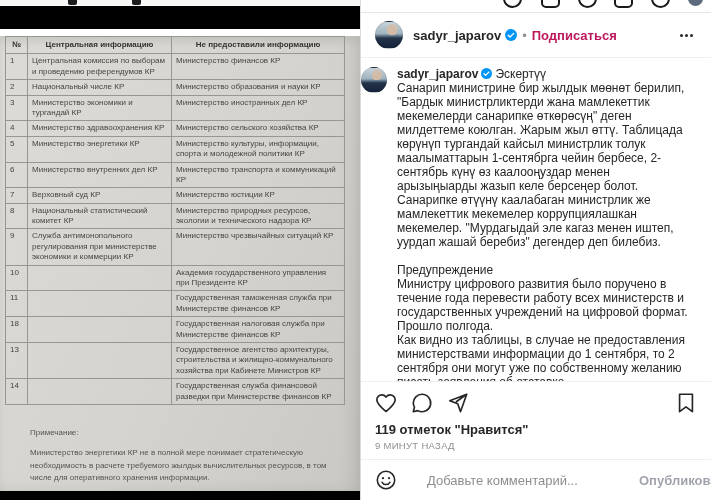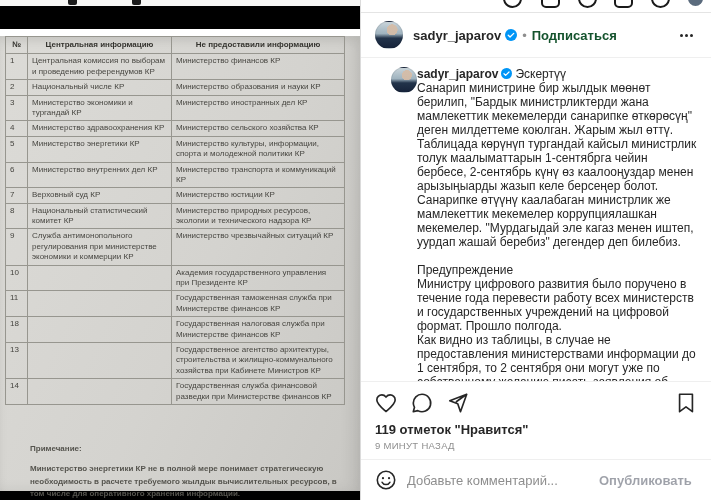--- a/index.html
+++ b/index.html
@@ -14,21 +14,21 @@
   .bar-top{height:23px;}
   .bar-bottom{height:16px;}
   .paper{height:455px;background:linear-gradient(115deg,#dcdbd7 0%,#d4d3cf 55%,#c9c8c4 100%);
          box-shadow:inset -8px 0 14px rgba(0,0,0,.08), inset 0 6px 10px rgba(0,0,0,.05);
          position:relative;color:#474641;}
   .doc-table{border-collapse:collapse;margin:7px 15px 0 5px;width:340px;font-size:8px;line-height:1.3;}
   .doc-table th,.doc-table td{border:1px solid #97968f;padding:2px 4px;vertical-align:top;text-align:left;}
   .doc-table th{font-weight:bold;text-align:center;color:#35342f;padding:3px 2px;}
   .doc-table td.num{width:13px;color:#45443f;}
   .doc-table{border:1px solid #87867f;}
-  .doc-note{margin:38px 14px 0 30px;font-size:8px;line-height:1.55;color:#55544e;font-weight:bold;}
+  .doc-note{margin:22px 14px 0 30px;font-size:8px;line-height:1.55;color:#55544e;}
   .doc-note .note-label{margin-bottom:8px;}
 
   
   .panel{position:absolute;left:360px;top:0;width:351px;height:500px;background:#fff;
          border-left:1px solid #dbdbdb;box-sizing:border-box;display:flex;flex-direction:column;}
 
   .nav-strip{height:12px;position:relative;overflow:hidden;border-bottom:1px solid #e4e4e4;flex:0 0 auto;}
   .nav-frag{position:absolute;top:-11px;width:15px;height:15px;border:2px solid #1a1a1a;border-radius:5px;background:transparent;}
   .nav-frag.round{border-radius:50%;}
   .nav-avatar-frag{position:absolute;top:-9px;width:15px;height:15px;border-radius:50%;background:#5b6b7d;}
@@ -36,41 +36,41 @@
   .post-header{display:flex;align-items:center;padding:8px 14px;border-bottom:1px solid #efefef;flex:0 0 auto;}
   .avatar{width:28px;height:28px;border-radius:50%;flex:0 0 auto;
           background:
             radial-gradient(circle at 62% 30%, rgba(214,188,166,.9) 0 22%, transparent 23%),
             linear-gradient(180deg,#c9d4da 0%,#9fb3bf 45%,#22334a 62%,#16233a 100%);
           border:1px solid rgba(0,0,0,.08);box-sizing:border-box;}
   .avatar.small{width:26px;height:26px;}
   .username{font-weight:bold;font-size:13px;color:#262626;margin-left:10px;}
   .badge{width:12px;height:12px;margin-left:4px;flex:0 0 auto;}
   .dot-sep{color:#8e8e8e;margin:0 5px;font-size:13px;}
-  .follow{color:#14532d;font-weight:bold;font-size:13px;cursor:pointer;}
+  .follow{color:#be185d;font-weight:bold;font-size:13px;cursor:pointer;}
   .more-btn{margin-left:auto;display:flex;gap:2px;cursor:pointer;padding:4px;}
   .more-btn i{width:3px;height:3px;border-radius:50%;background:#262626;display:block;}
 
-  .caption-section{flex:1 1 auto;overflow:hidden;display:flex;padding:9px 14px 0 30px;}
+  .caption-section{flex:1 1 auto;overflow:hidden;display:flex;padding:9px 14px 0 0;gap:10px;}
   .caption-text{font-size:12px;line-height:14px;color:#262626;width:295px;}
   .cap-username{font-weight:bold;}
   .cap-badge{width:11px;height:11px;vertical-align:-1px;margin:0 3px 0 3px;}
   .cap-para{margin:0;}
   .cap-para.gap{margin-top:14px;}
 
   .divider{border-top:1px solid #efefef;flex:0 0 auto;}
   .actions{display:flex;align-items:center;padding:8px 12px 4px 12px;flex:0 0 auto;}
   .actions svg{width:22px;height:22px;display:block;}
   .act-btn{padding:2px;margin-right:10px;cursor:pointer;background:none;border:none;}
   .act-btn.save{margin-left:auto;margin-right:0;}
 
   .likes{padding:2px 14px 0 14px;font-size:13px;font-weight:bold;color:#262626;flex:0 0 auto;cursor:pointer;}
   .timestamp{padding:3px 14px 8px 14px;font-size:9.5px;letter-spacing:.3px;color:#8e8e8e;flex:0 0 auto;}
 
-  .comment-bar{border-top:1px solid #efefef;display:flex;align-items:center;padding:9px 14px;flex:0 0 auto;gap:8px;}
+  .comment-bar{border-top:1px solid #efefef;display:flex;align-items:center;padding:9px 14px;flex:0 0 auto;gap:28px;}
   .comment-bar svg{width:22px;height:22px;flex:0 0 auto;}
   .comment-input{border:none;outline:none;flex:1 1 auto;font-size:13px;color:#262626;font-family:inherit;background:transparent;}
   .comment-input::placeholder{color:#8e8e8e;}
   .publish{color:#0f172a;opacity:.4;font-weight:bold;font-size:13px;background:none;border:none;cursor:pointer;font-family:inherit;}
 </style>
 </head>
 <body>
 
 <div class="screen">
 

